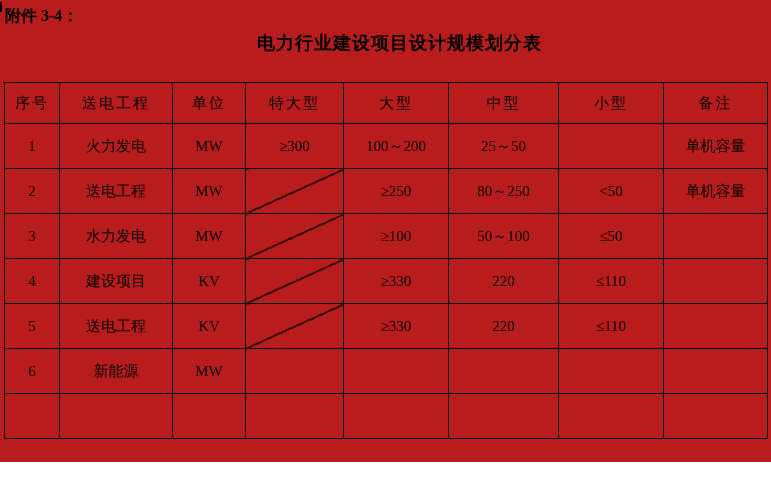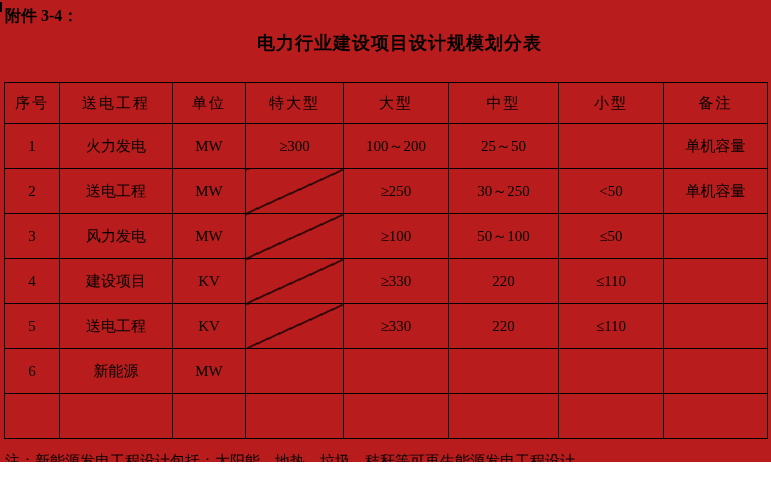--- a/index.html
+++ b/index.html
@@ -121,27 +121,27 @@
         <td>25～50</td>
         <td></td>
         <td>单机容量</td>
       </tr>
       <tr>
         <td>2</td>
         <td>送电工程</td>
         <td>MW</td>
         <td class="diag"></td>
         <td>≥250</td>
-        <td>30～250</td>
+        <td>80～250</td>
         <td>&lt;50</td>
         <td>单机容量</td>
       </tr>
       <tr>
         <td>3</td>
-        <td>风力发电</td>
+        <td>水力发电</td>
         <td>MW</td>
         <td class="diag"></td>
         <td>≥100</td>
         <td>50～100</td>
         <td>≤50</td>
         <td></td>
       </tr>
       <tr>
         <td>4</td>
         <td>建设项目</td>
@@ -178,14 +178,13 @@
         <td></td>
         <td></td>
         <td></td>
         <td></td>
         <td></td>
         <td></td>
       </tr>
     </tbody>
   </table>
 
-  <div class="note">注：新能源发电工程设计包括：太阳能、地热、垃圾、秸秆等可再生能源发电工程设计。</div>
 </div>
 
 </body></html>

